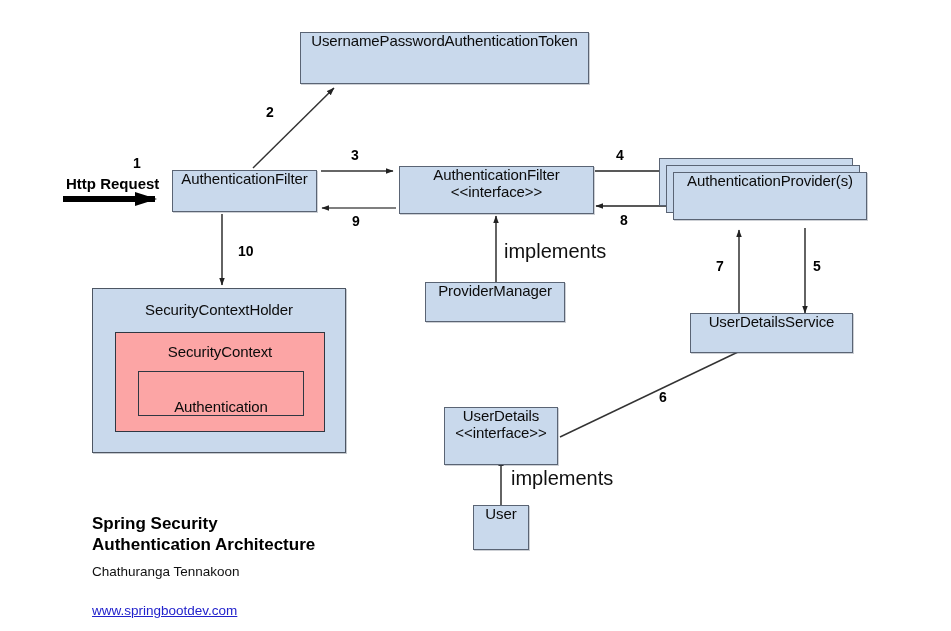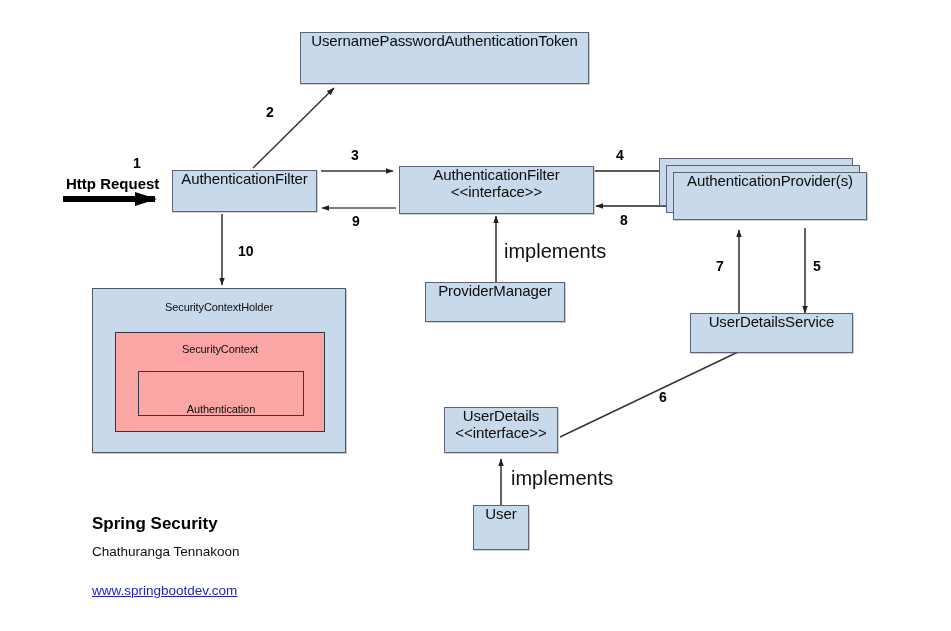--- a/index.html
+++ b/index.html
@@ -58,21 +58,21 @@
   .nested-inner {
     position: absolute;
     box-sizing: border-box;
     background: #fca5a5;
     border: 1px solid #2f3742;
   }
   .nested-label {
     position: absolute;
     width: 100%;
     text-align: center;
-    font-size: 11px;
+    font-size: 15px;
     color: #0b0b0b;
     letter-spacing: -0.1px;
   }
   .edge-label {
     position: absolute;
     font-size: 14px;
     font-weight: bold;
     color: #000000;
     white-space: nowrap;
   }
@@ -203,21 +203,21 @@
   </div>
 
   <div class="node" style="left:425px; top:282px; width:140px; height:40px;">
     <span class="ln">ProviderManager</span>
   </div>
 
   <div class="node" style="left:690px; top:313px; width:163px; height:40px;">
     <span class="ln">UserDetailsService</span>
   </div>
 
-  <div class="node" style="left:444px; top:407px; width:114px; height:46px;">
+  <div class="node" style="left:444px; top:407px; width:114px; height:58px;">
     <span class="ln">UserDetails</span>
     <span class="ln">&lt;&lt;interface&gt;&gt;</span>
   </div>
 
   <div class="node" style="left:473px; top:505px; width:56px; height:45px;">
     <span class="ln">User</span>
   </div>
 
   <div class="nested-outer" style="left:92px; top:288px; width:254px; height:165px;">
     <div class="nested-label" style="left:0; top:12px;">SecurityContextHolder</div>
@@ -253,17 +253,18 @@
   <div class="edge-label" style="left:813px; top:258px;">5</div>
 
   <div class="edge-label" style="left:659px; top:389px;">6</div>
 
   <div class="plain-label" style="left:504px; top:240px;">implements</div>
 
   <div class="plain-label" style="left:511px; top:467px;">implements</div>
 
   <div class="title-block">
     <div class="title-line">Spring Security</div>
+    <div class="title-line">Authentication Architecture</div>
     <div class="author-line">Chathuranga Tennakoon</div>
     <div><a class="link-line" href="#">www.springbootdev.com</a></div>
   </div>
 
 </div>
 
 </body></html>

